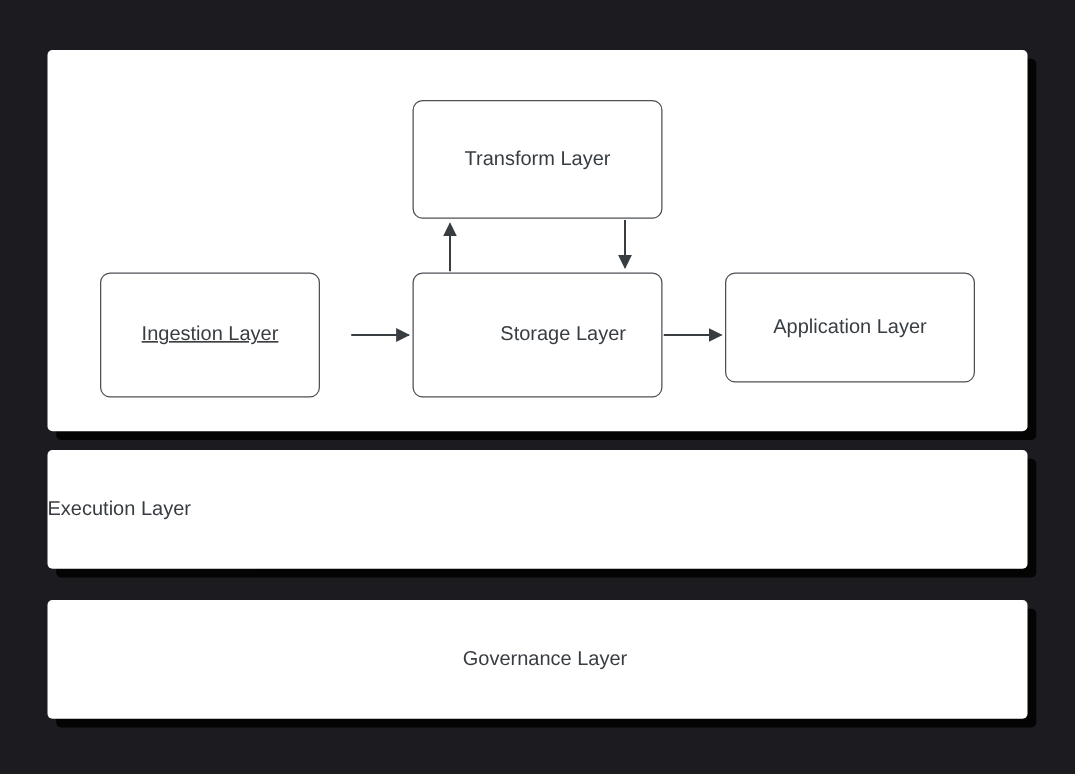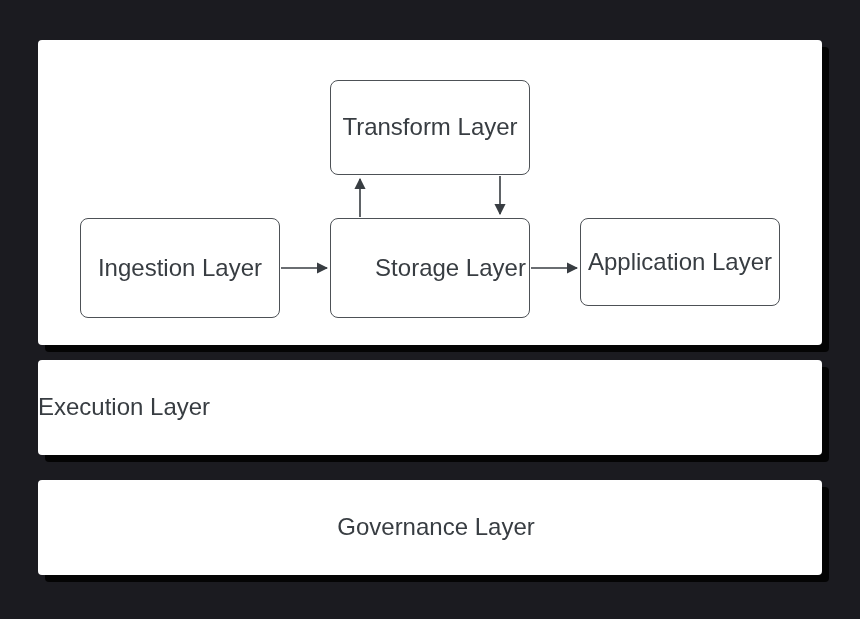--- a/index.html
+++ b/index.html
@@ -37,26 +37,26 @@
     position: absolute;
     background: #ffffff;
     border: 1px solid #4d5156;
     border-radius: 8px;
     display: flex;
     align-items: center;
     justify-content: center;
   }
 
   .node-transform   { left: 292px; top: 40px;  width: 200px; height: 95px;  }
-  .node-ingestion   { left: 42px;  top: 178px; width: 200px; height: 100px; }
+  .node-ingestion   { left: 42px;  top: 178px; width: 176px; height: 100px; text-decoration: underline; }
   .node-storage     { left: 292px; top: 178px; width: 200px; height: 100px; padding-left: 41px; }
   .node-application { left: 542px; top: 178px; width: 200px; height: 88px; }
 
   .label {
-    font-size: 24px;
+    font-size: 16px;
     color: #383d42;
     text-align: center;
     line-height: 1.2;
     white-space: nowrap;
   }
 
   .arrows {
     position: absolute;
     left: 0; top: 0;
     width: 784px; height: 305px;

